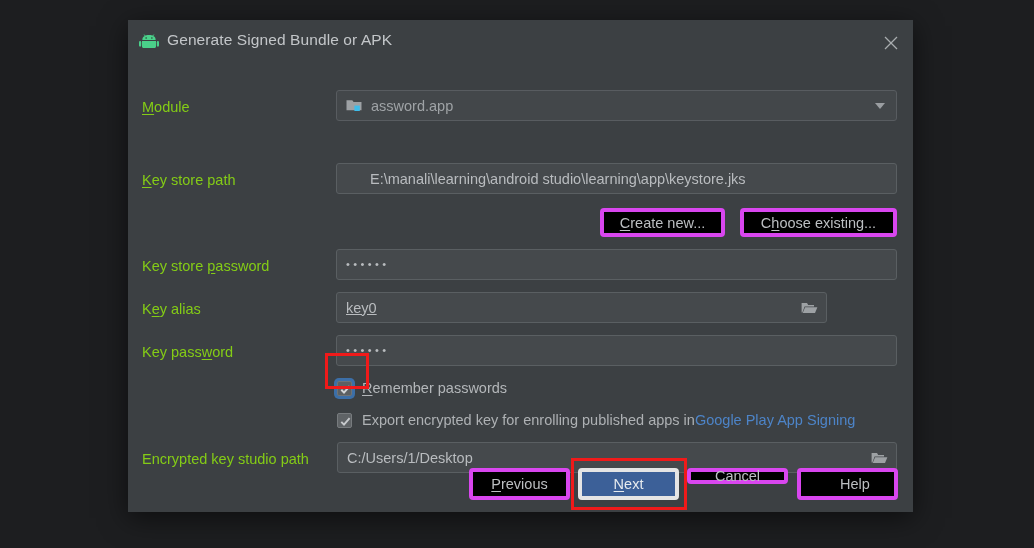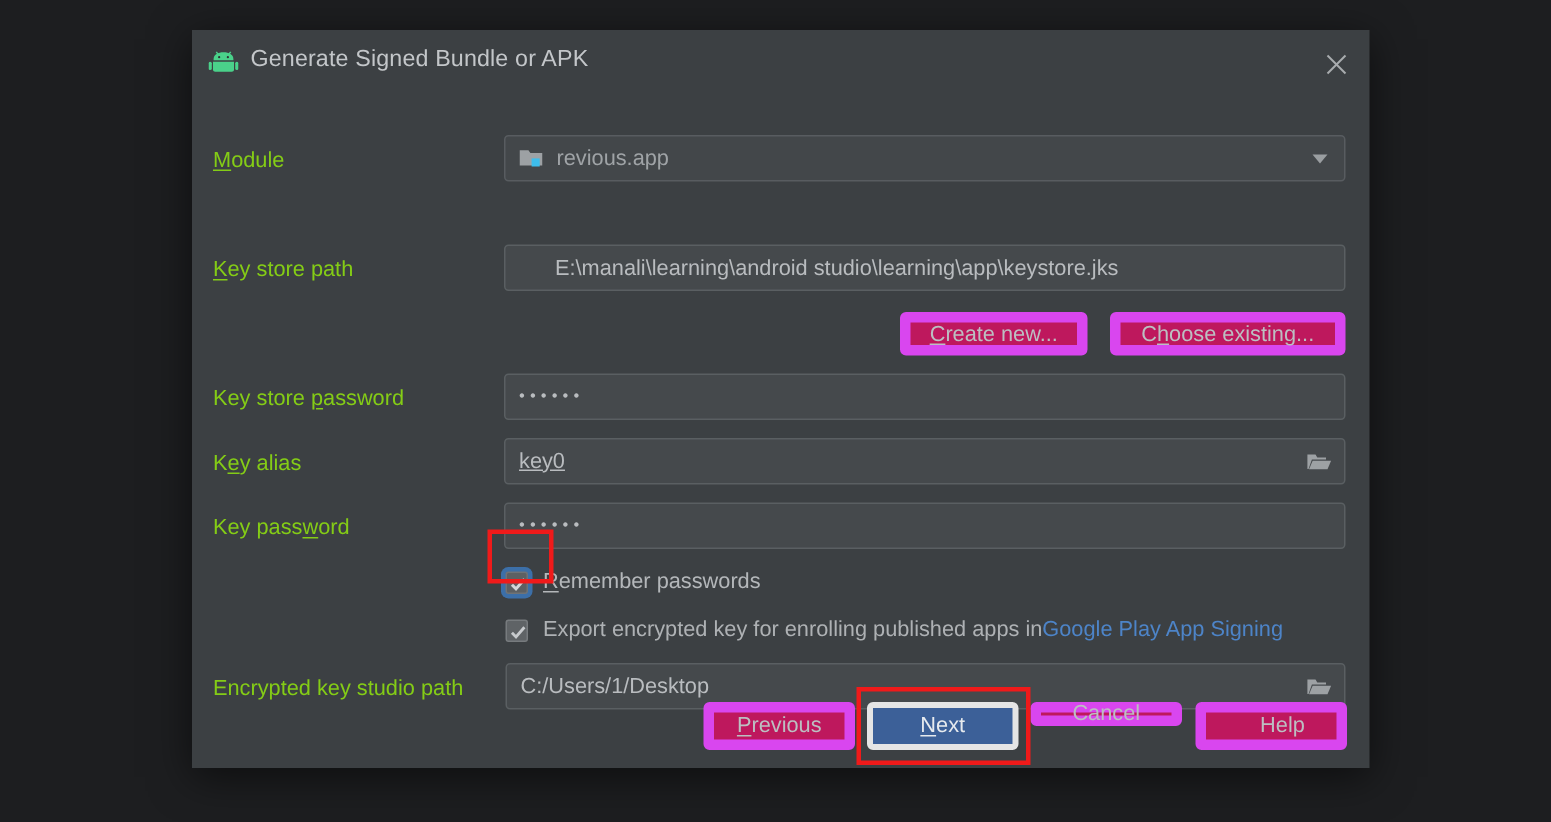--- a/index.html
+++ b/index.html
@@ -121,22 +121,22 @@
     width: 17px;
     height: 15px;
     margin-right: 8px;
     flex: 0 0 auto;
   }
 
   
   .btn {
     position: absolute;
     box-sizing: border-box;
-    background: #be185d;
-    border: 7px solid #d946ef;
+    background: #000000;
+    border: 4px solid #d946ef;
     border-radius: 4px;
     color: #bcbfc2;
     font-size: 14.5px;
     display: flex;
     align-items: center;
     justify-content: center;
     cursor: default;
     white-space: nowrap;
   }
   .btn u { text-decoration: underline; text-underline-offset: 2px; }
@@ -217,21 +217,21 @@
   </div>
 
   <div class="lbl" style="left:14px; top:79px;"><u>M</u>odule</div>
   <div class="field combo" style="left:208px; top:70px; width:561px; height:31px;">
     <span class="mod-icon">
       <svg width="17" height="15" viewBox="0 0 17 15">
         <path d="M0.5 2.2 L6.3 2.2 L7.6 4.0 L15.5 4.0 L15.5 12.3 L0.5 12.3 Z" fill="#9da1a4"></path>
         <rect x="8.4" y="7.6" width="5.4" height="5.4" fill="#3dbdeb"></rect>
       </svg>
     </span>
-    <span>revious.app</span>
+    <span>assword.app</span>
     <span class="caret"></span>
   </div>
 
   <div class="lbl" style="left:14px; top:152px;"><u>K</u>ey store path</div>
   <div class="field" style="left:208px; top:143px; width:561px; height:31px;padding-left:33px;">
     <span>E:\manali\learning\android studio\learning\app\keystore.jks</span>
   </div>
 
   <div class="btn" style="left:472px; top:188px; width:125px; height:29px;">
     <span><u>C</u>reate new...</span>
@@ -239,21 +239,21 @@
   <div class="btn" style="left:612px; top:188px; width:157px; height:29px;">
     <span>C<u>h</u>oose existing...</span>
   </div>
 
   <div class="lbl" style="left:14px; top:238px;">Key store <u>p</u>assword</div>
   <div class="field" style="left:208px; top:229px; width:561px; height:31px;">
     <span class="dots">••••••</span>
   </div>
 
   <div class="lbl" style="left:14px; top:281px;">K<u>e</u>y alias</div>
-  <div class="field" style="left:208px; top:272px; width:561px; height:31px;text-decoration:underline;">
+  <div class="field" style="left:208px; top:272px; width:491px; height:31px;text-decoration:underline;">
     <span>key0</span>
     <span class="folder-icon">
       <svg width="17" height="14" viewBox="0 0 17 14">
         <path d="M0.6 2.0 L6.0 2.0 L7.2 4.0 L13.0 4.0 L13.0 5.4 L3.6 5.4 L1.4 11.6 L0.6 11.6 Z" fill="#9da1a4"></path>
         <path d="M4.1 6.2 L16.4 6.2 L14.0 11.9 L1.7 11.9 Z" fill="#9da1a4"></path>
       </svg>
     </span>
   </div>
 
   <div class="lbl" style="left:14px; top:324px;">Key pass<u>w</u>ord</div>

